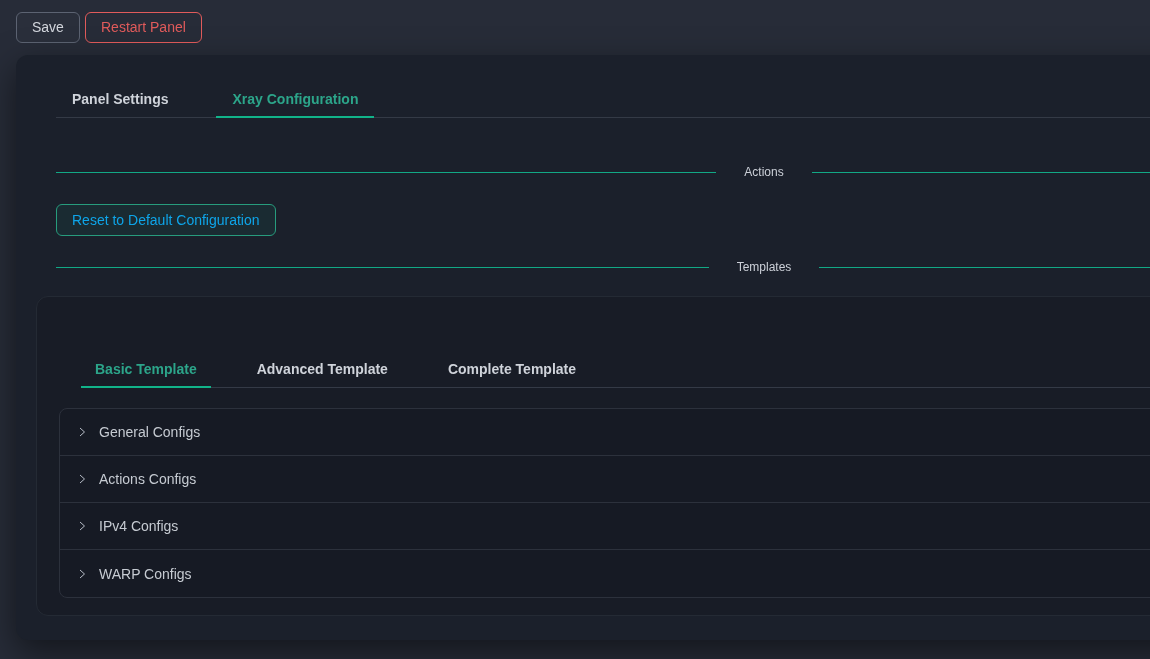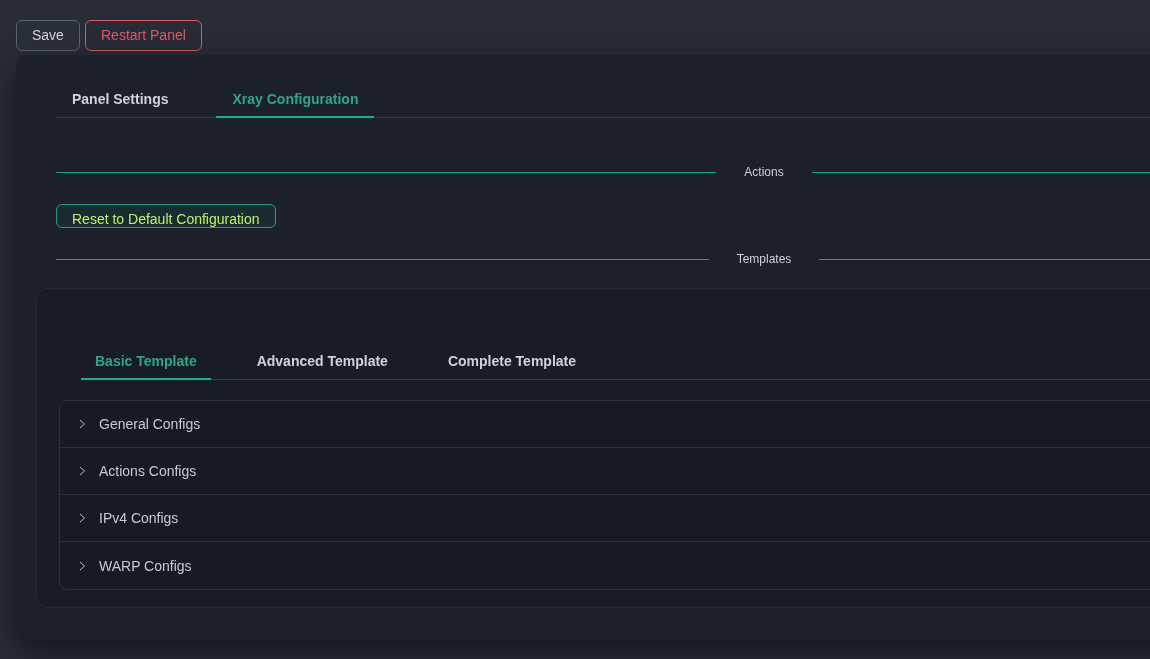--- a/index.html
+++ b/index.html
@@ -7,21 +7,21 @@
     width: 1150px; height: 659px;
     overflow: hidden;
     background: #272c38;
     font-family: "Liberation Sans", sans-serif;
     font-size: 14px;
     color: #cfd3da;
   }
 
   
   .topbar {
-    position: absolute; left: 0; top: 8px; width: 982px; height: 55px;
+    position: absolute; left: 0; top: 0; width: 982px; height: 55px;
   }
   .btn {
     display: inline-block;
     height: 31px;
     padding: 0 15px;
     border-radius: 6px;
     font-family: "Liberation Sans", sans-serif;
     font-size: 14px;
     line-height: 29px;
     cursor: pointer;
@@ -90,24 +90,24 @@
     color: #ccd0d8;
     white-space: nowrap;
   }
   .divider.actions   { margin-top: 42px; }
   .divider.templates { margin-top: 19px; }
 
   
   .btn-primary-outline {
     display: block;
     margin-top: 20px;
-    height: 24px;
+    height: 32px;
     background: rgba(20,184,138,0.08);
     border: 1px solid #279c7d;
-    color: #bef264;
+    color: #0ea5e9;
   }
 
   
   .inner-card {
     margin: 17px -20px 0 -20px;
     height: 320px;
     background: #181c26;
     border: 1px solid #242a34;
     border-radius: 12px;
   }

